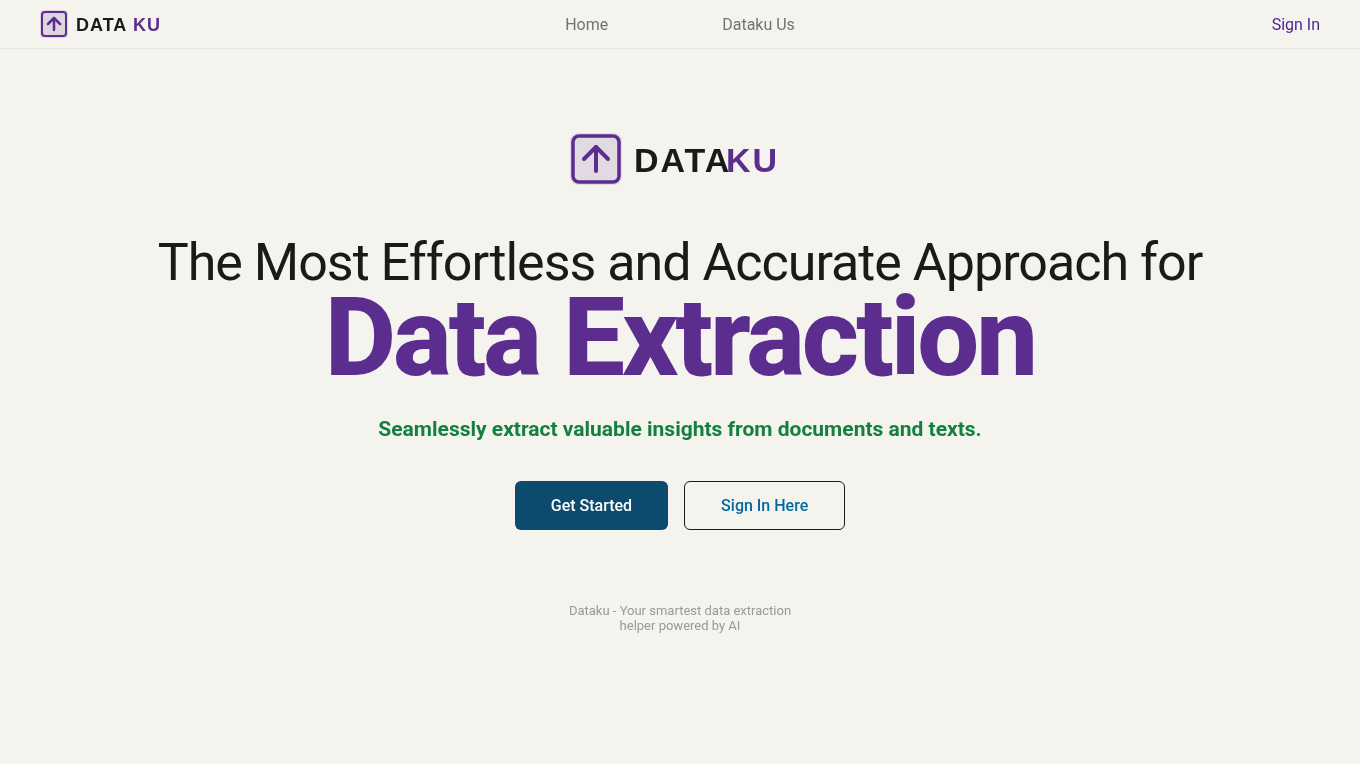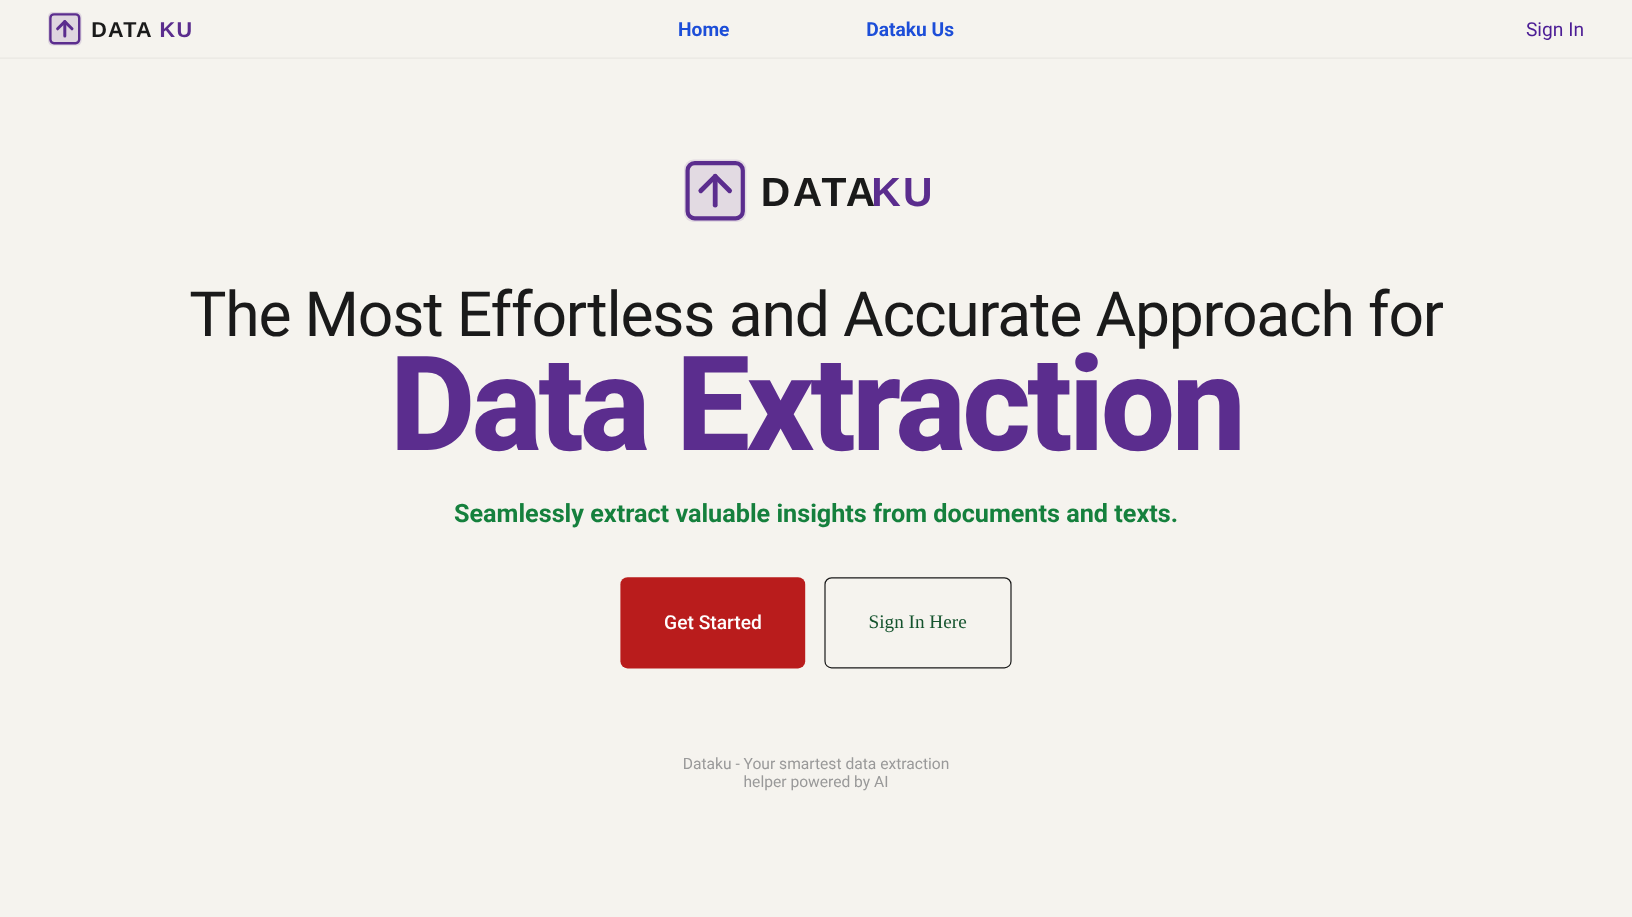--- a/index.html
+++ b/index.html
@@ -45,23 +45,23 @@
       left: 50%;
       transform: translateX(-50%);
     }
 
     .nav-link {
       padding: 0 57px;
       height: 49px;
       display: flex;
       align-items: center;
       text-decoration: none;
-      color: #1d4ed8;
-      font-size: 16px;
-      font-weight: 700;
+      color: #737373;
+      font-size: 16px;
+      font-weight: 400;
       cursor: pointer;
     }
 
     .nav-sign-in {
       font-size: 16px;
       font-weight: 400;
       color: #4c1d95;
       cursor: pointer;
       text-decoration: none;
     }
@@ -105,46 +105,45 @@
       font-weight: 700;
     }
 
     .hero-buttons {
       display: flex;
       gap: 16px;
       margin-top: 40px;
     }
 
     .btn-get-started {
-      background-color: #b91c1c;
+      background-color: #0c4a6e;
       color: #fff;
       border: none;
       padding: 14px 36px;
       font-size: 16px;
       font-weight: 500;
       border-radius: 6px;
       cursor: pointer;
       text-decoration: none;
       display: flex;
       align-items: center;
     }
 
     .btn-sign-in-here {
       background-color: transparent;
-      color: #14532d;
+      color: #0369a1;
       border: 1.5px solid #1a1a1a;
-      padding: 28px 36px;
+      padding: 14px 36px;
       font-size: 16px;
       font-weight: 500;
       border-radius: 6px;
       cursor: pointer;
       text-decoration: none;
       display: flex;
       align-items: center;
-      font-family: Liberation Serif, serif;
     }
 
     .hero-image-placeholder {
       margin-top: 48px;
       width: 240px;
       height: 80px;
       display: flex;
       align-items: center;
       justify-content: center;
       color: #999;

